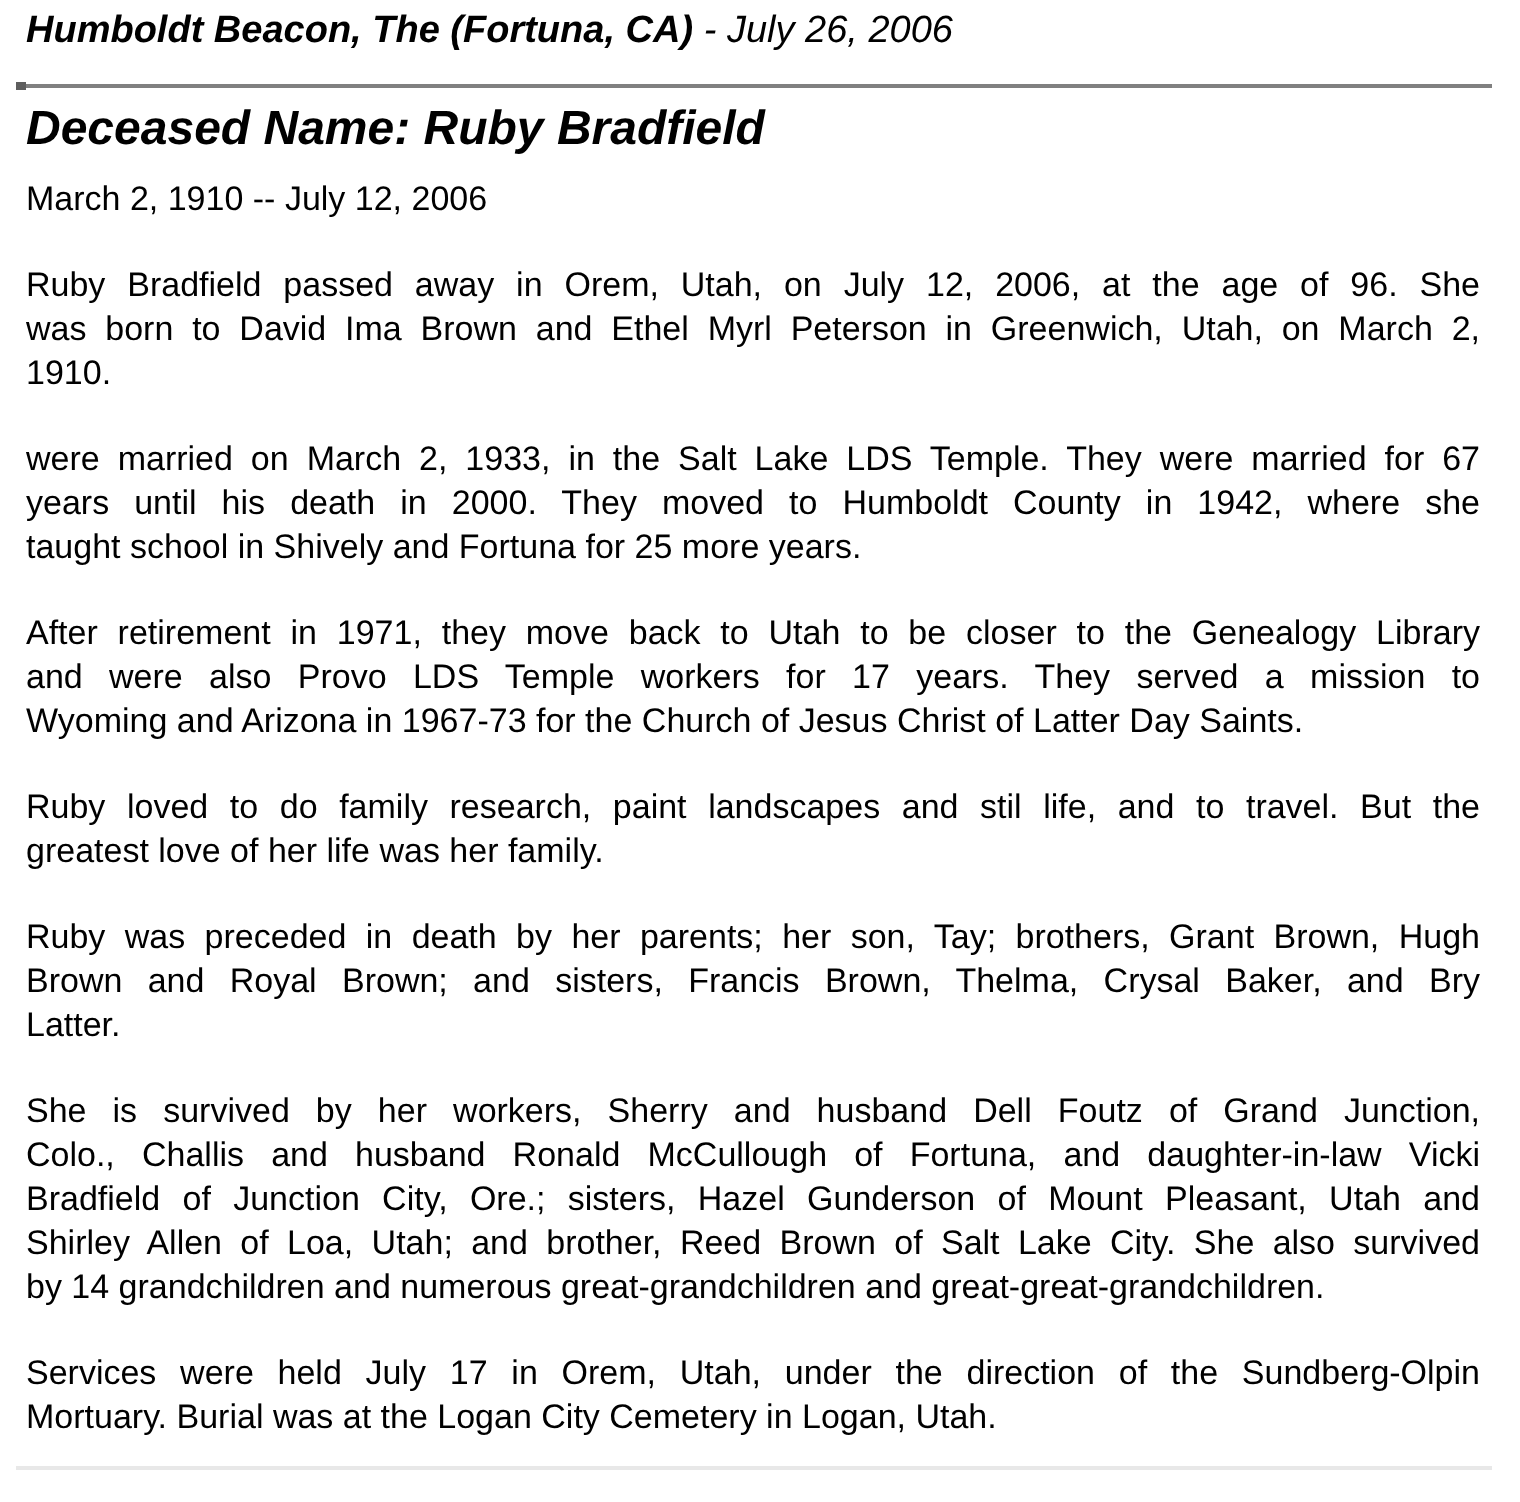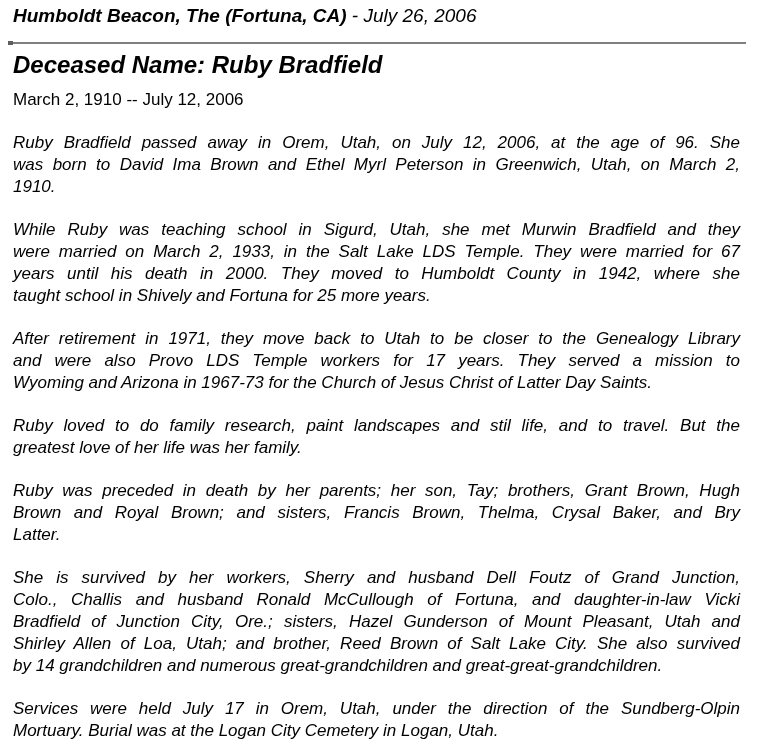--- a/index.html
+++ b/index.html
@@ -58,21 +58,20 @@
   .dates {
     margin-top: 12px;
     font-size: 17px;
     line-height: 22px;
   }
 
   .body {
     margin-top: 21px;
     font-size: 17px;
     line-height: 22px;
-    font-style: italic;
   }
   .para { margin: 0 0 21px 0; }
   .para:last-child { margin-bottom: 13px; }
 
   
   .line {
     text-align: justify;
     text-align-last: justify;
     text-justify: inter-word;
   }
@@ -103,21 +102,20 @@
 
 <div class="dates">March 2, 1910 -- July 12, 2006</div>
 
 <main class="body">
     <div class="para">
       <div class="line">Ruby Bradfield passed away in Orem, Utah, on July 12, 2006, at the age of 96. She</div>
       <div class="line">was born to David Ima Brown and Ethel Myrl Peterson in Greenwich, Utah, on March 2,</div>
       <div class="line last">1910.</div>
     </div>
     <div class="para">
-      <div class="line">While Ruby was teaching school in Sigurd, Utah, she met Murwin Bradfield and they</div>
       <div class="line">were married on March 2, 1933, in the Salt Lake LDS Temple. They were married for 67</div>
       <div class="line">years until his death in 2000. They moved to Humboldt County in 1942, where she</div>
       <div class="line last">taught school in Shively and Fortuna for 25 more years.</div>
     </div>
     <div class="para">
       <div class="line">After retirement in 1971, they move back to Utah to be closer to the Genealogy Library</div>
       <div class="line">and were also Provo LDS Temple workers for 17 years. They served a mission to</div>
       <div class="line last">Wyoming and Arizona in 1967-73 for the Church of Jesus Christ of Latter Day Saints.</div>
     </div>
     <div class="para">

